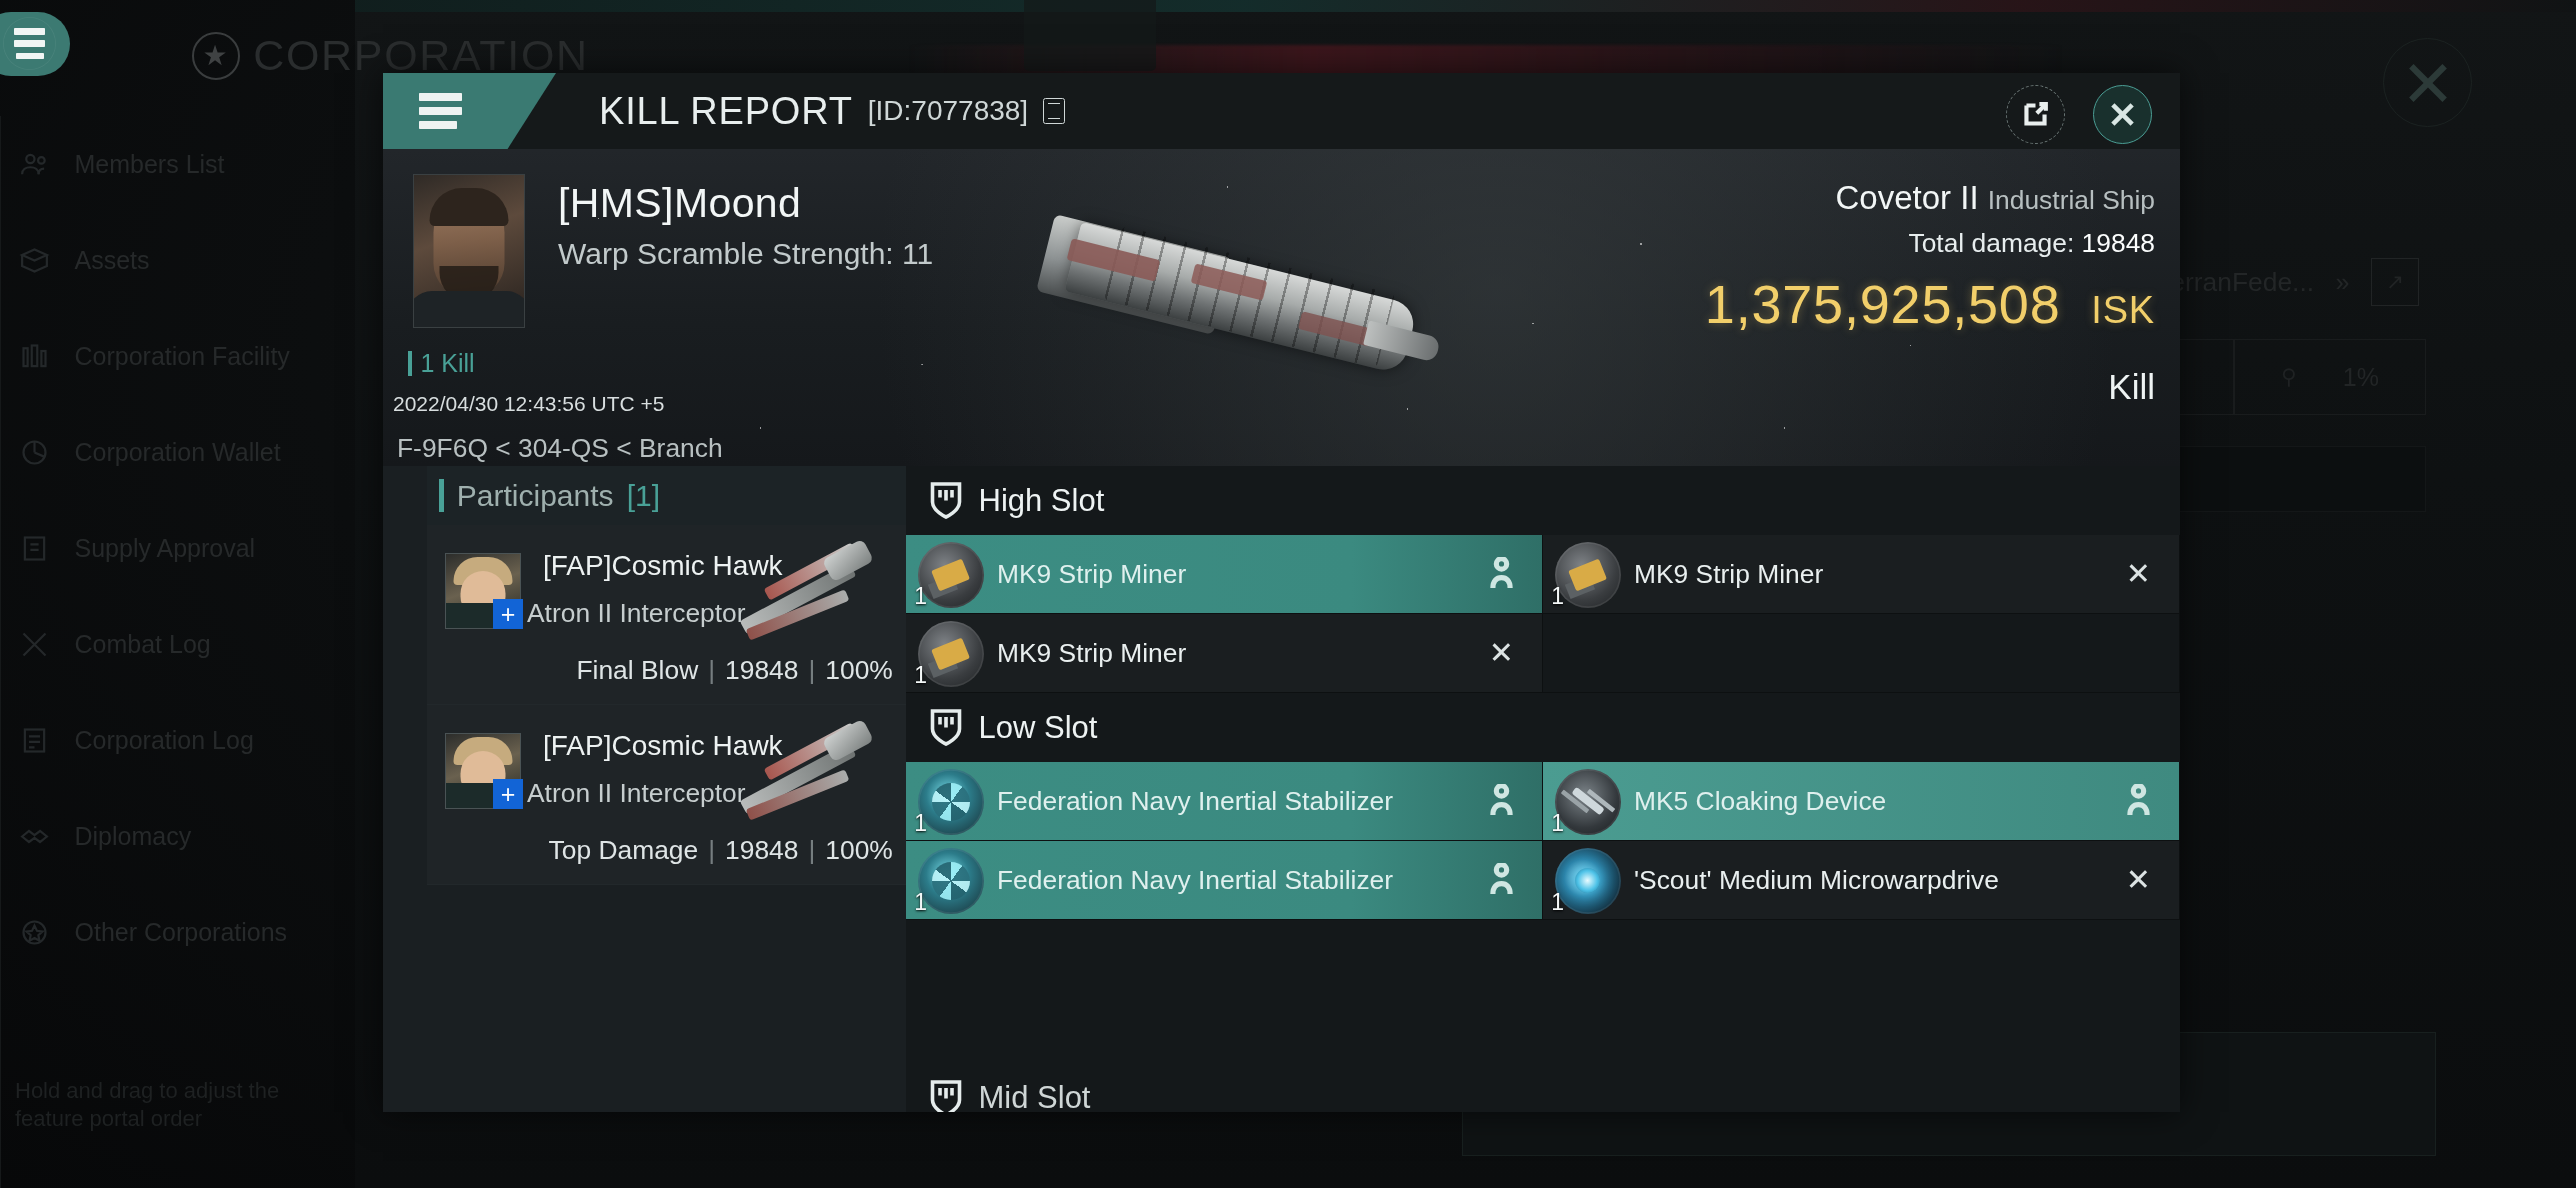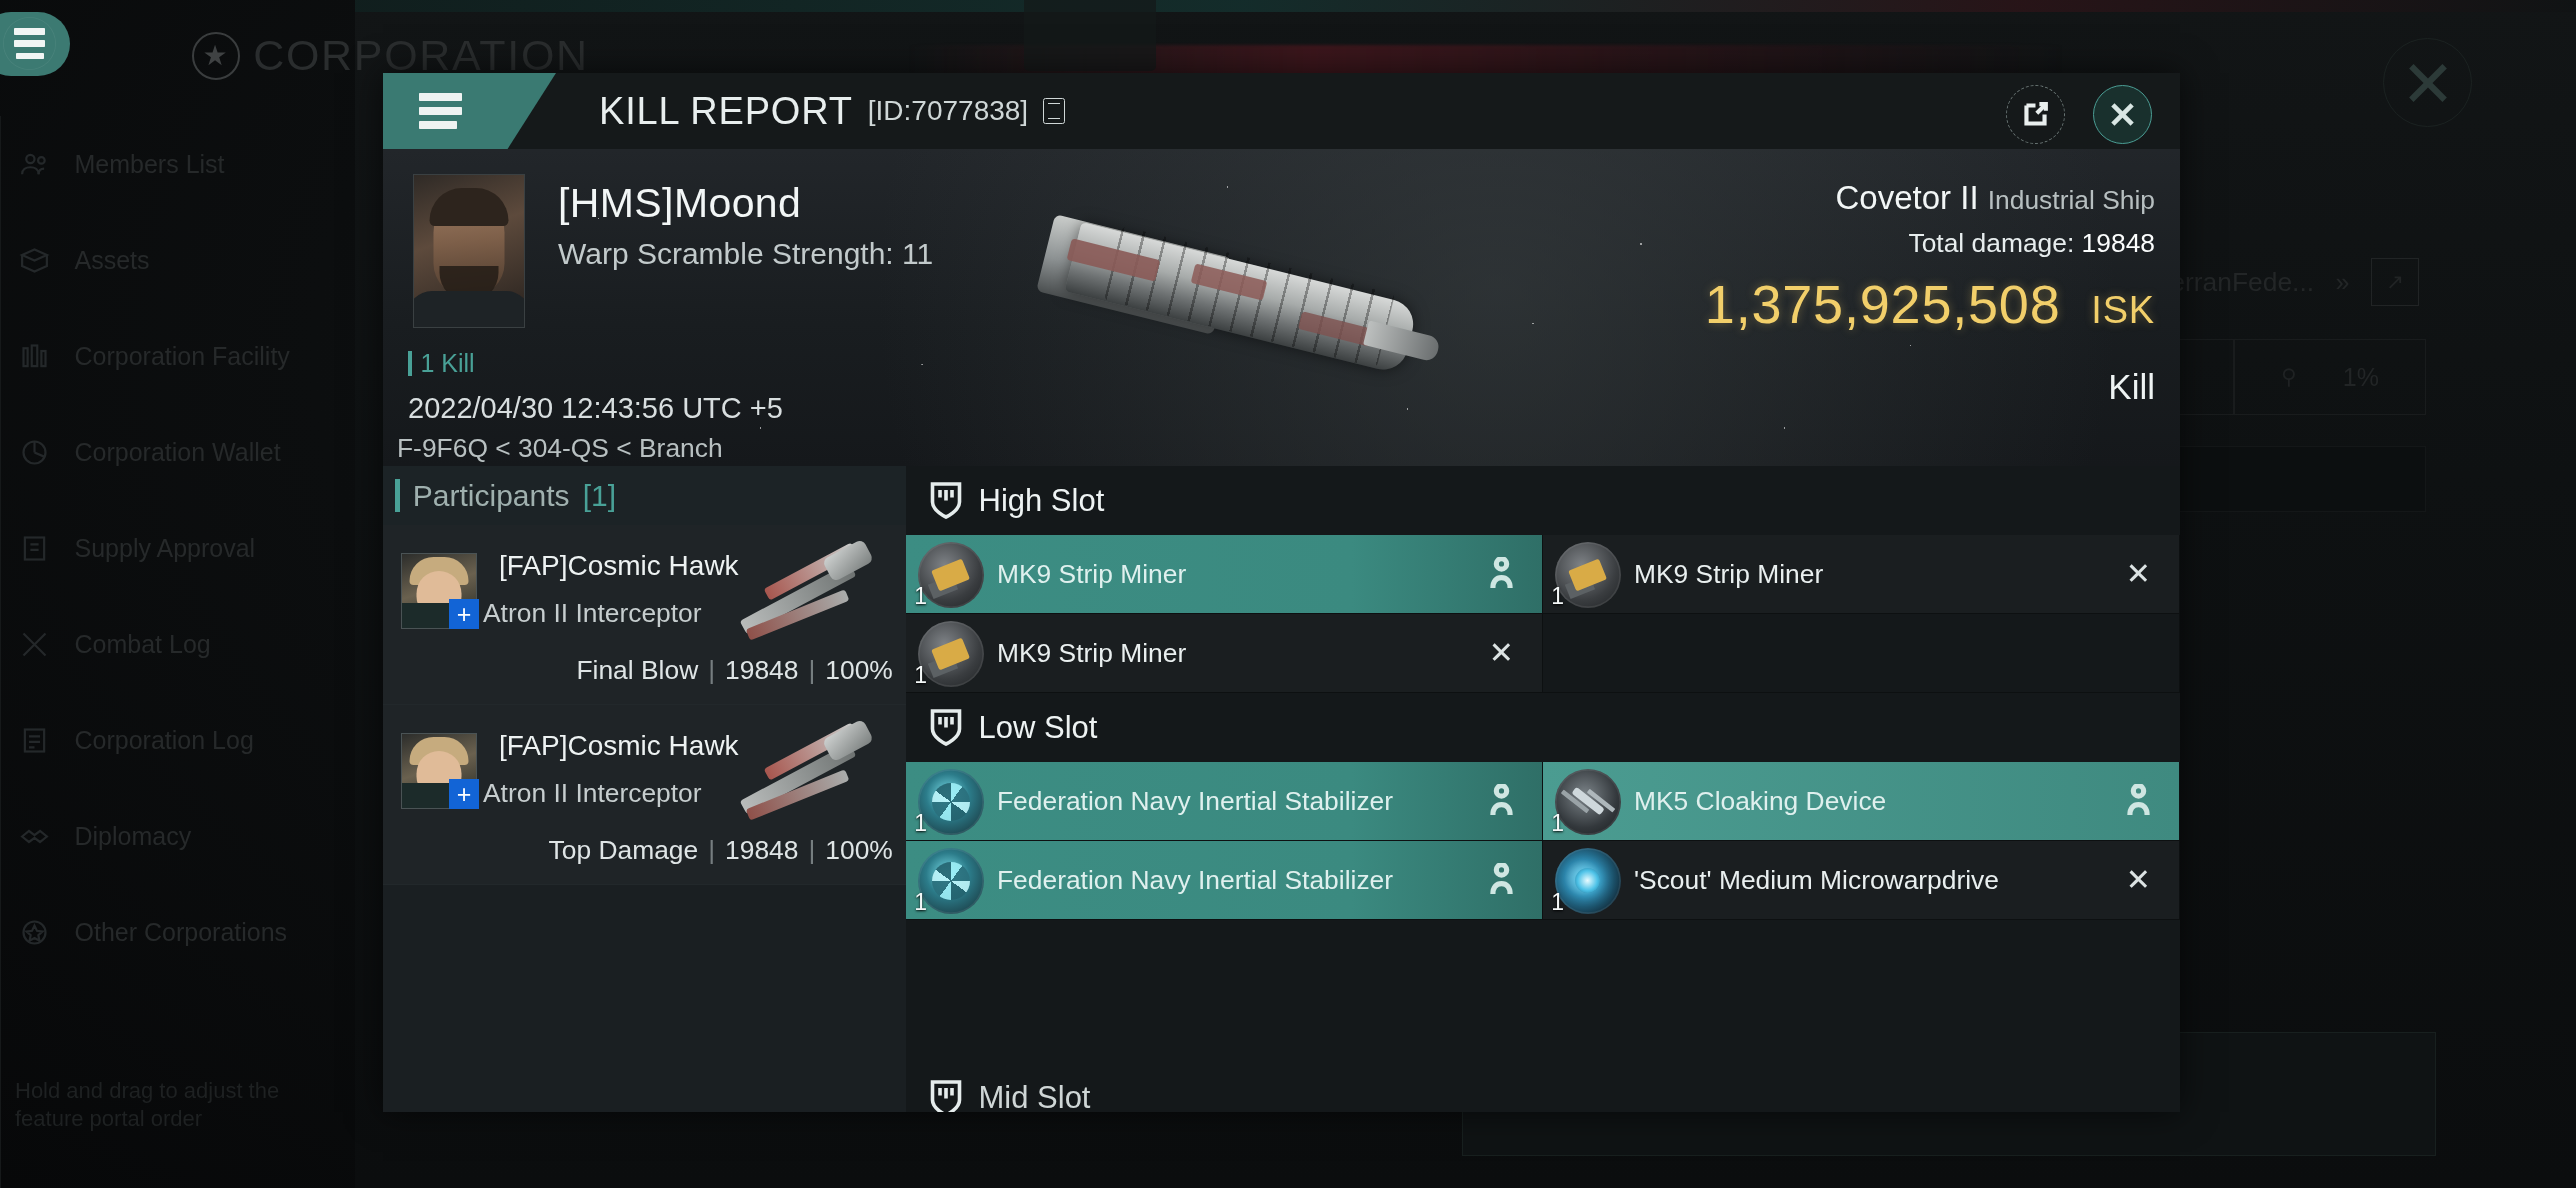--- a/index.html
+++ b/index.html
@@ -174,21 +174,21 @@
   .portrait .hair{position:absolute;left:50%;top:13.2px;transform:translateX(-50%);
     width:79px;height:38px;border-radius:40px 40px 6.6px 6.6px;background:#2d241d;}
   .portrait .beard{position:absolute;left:50%;top:91px;transform:translateX(-50%);
     width:59px;height:36px;border-radius:0 0 30px 30px;background:rgba(35,28,22,.85);}
   .portrait .body{position:absolute;left:50%;bottom:0;transform:translateX(-50%);
     width:124px;height:36px;background:#1e2326;border-radius:25px 25px 0 0;}
   .victim-name{position:absolute;left:175px;top:31px;color:#f2f6f6;font-size:41px;letter-spacing:0.4px}
   .victim-sub{position:absolute;left:175px;top:88px;color:#c2cacb;font-size:30px}
   .killcount{position:absolute;left:25px;top:200px;color:#49a197;font-size:25px;display:flex;align-items:center;gap:8.3px}
   .killcount:before{content:"";width:4.1px;height:25px;background:#49a197;display:block}
-  .victim-time{position:absolute;left:25px;top:243px;color:#d8dedf;font-size:29px}
+  .victim-time{position:absolute;left:10px;top:243px;color:#d8dedf;font-size:21px}
   .victim-loc{position:absolute;left:14px;top:284px;color:#b8c0c1;font-size:26.4px}
 
   
   .ship-render{position:absolute;left:627px;top:64px;width:462px;height:206px;}
   .ship-render .hull{
     position:absolute;left:58px;top:50px;width:347px;height:71px;
     background:linear-gradient(180deg,#d7d9d8 0%,#a7abaa 40%,#6e7273 70%,#3c4041 100%);
     transform:rotate(14deg); border-radius:5px 25px 25px 5px;
     box-shadow:0 0 15px rgba(0,0,0,.5);
   }
@@ -208,21 +208,21 @@
   .ship-title .cls{color:#b7bfc0;font-size:26.4px}
   .dmg-line{position:absolute;right:25px;top:79px;text-align:right;color:#e7edee;font-size:26.4px;white-space:nowrap}
   .dmg-line b{font-weight:400;color:#fbfdfd}
   .isk{position:absolute;right:25px;top:124px;text-align:left;white-space:nowrap;
     color:#f2cf6a;font-size:54px;letter-spacing:0.8px;text-shadow:0 0 10px rgba(242,207,106,.35)}
   .isk .unit{font-size:38px;margin-left:15px}
   .kill-word{position:absolute;right:25px;top:218px;color:#eef3f3;font-size:35px}
 
   
   .body-row{display:flex;height:646px;}
-  .col-left{width:523px;background:#1a1f22;}
+  .col-left{width:523px;background:#1a1f22;padding-left:44px;}
   .sec-head{
     height:59px;display:flex;align-items:center;gap:13.2px;padding-left:11.6px;
     background:#1c2326; color:#9fb0ae; font-size:30px;
   }
   .sec-head .bar{width:5px;height:33px;background:#49a197;display:block}
   .sec-head .cnt{color:#49a197}
   .participant{
     position:relative;height:180px;border-bottom:0.8px solid #22282b;background:#1f2427;
   }
   .participant .pt{

